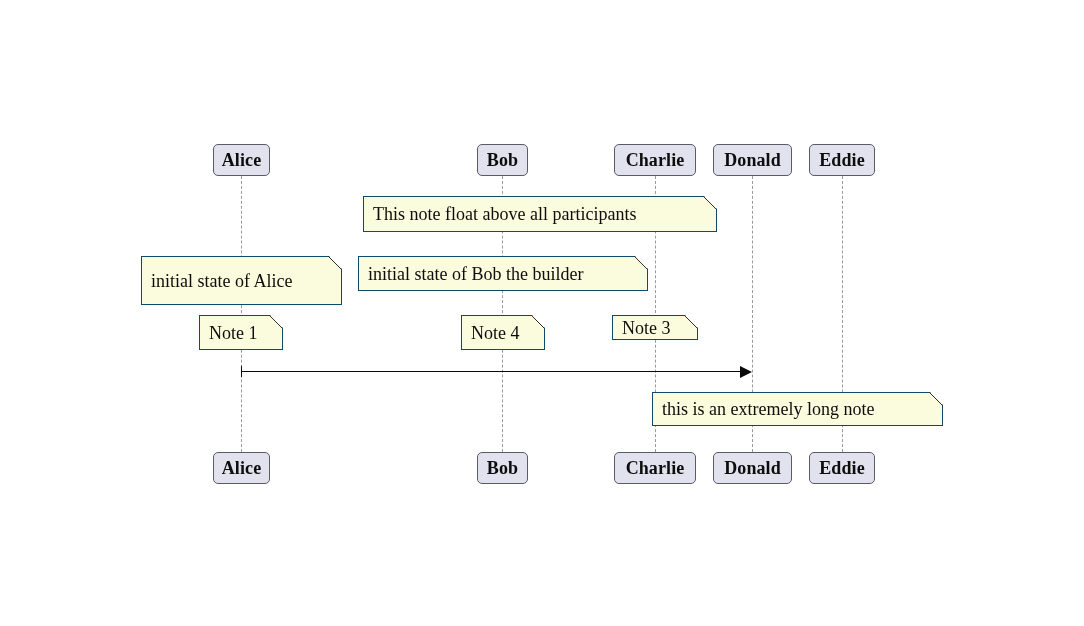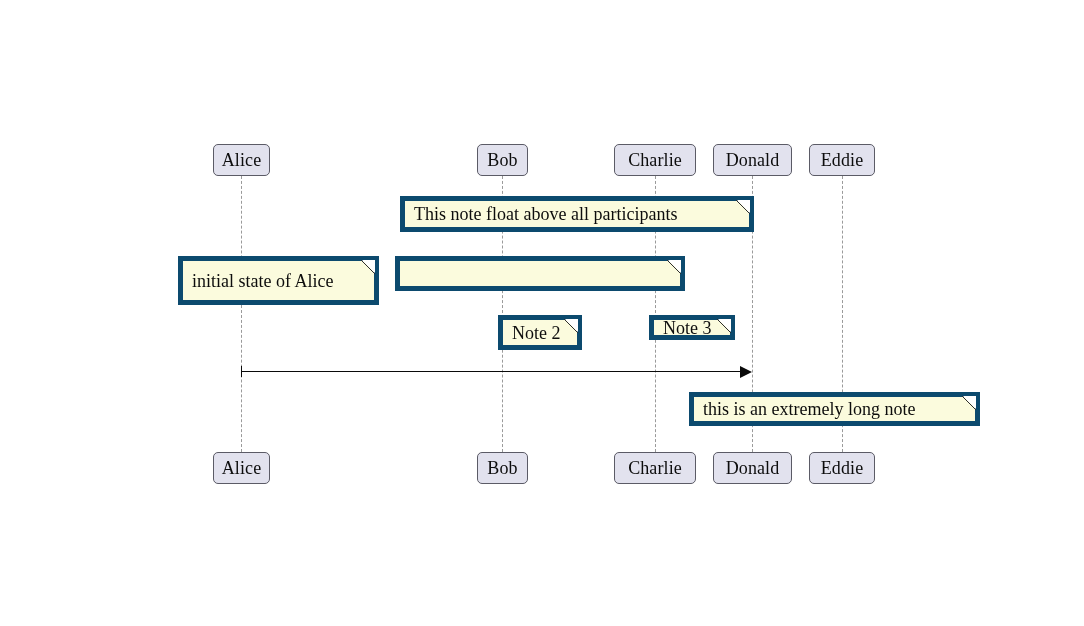--- a/index.html
+++ b/index.html
@@ -28,37 +28,37 @@
     background:#e2e2ee;
     border:1px solid #5b5b66;
     border-radius:5px;
     display:flex;
     align-items:center;
     justify-content:center;
     font-size:18px;
     color:#0d0d0d;
     line-height:1;
     letter-spacing:0.1px;
+    font-weight:bold;
   }
 
   
   .note{
     position:absolute;
     box-sizing:border-box;
     background:#fbfbdd;
-    border:5px solid #0c4a6e;
+    border:1px solid #0c4a6e;
     display:flex;
     align-items:center;
     font-size:18px;
     color:#0d0d0d;
     padding-left:9px;
     padding-right:20px;
     white-space:nowrap;
     line-height:1;
-    margin-left:37px;
   }
   .note .fold-edge{
     position:absolute;
     top:-1px;right:-1px;
     width:14px;height:14px;
     background:
       linear-gradient(to bottom left, transparent 49.4%, #2e2e2e 49.4%, #2e2e2e 51.2%, transparent 51.2%);
   }
   .note .fold-white{
     position:absolute;
@@ -120,27 +120,33 @@
     <span class="fold-edge"></span>
   </div>
 
   <div class="note" style="left:141px;top:256px;width:201px;height:49px;">
     <span>initial state of Alice</span>
     <span class="fold-white"></span>
     <span class="fold-edge"></span>
   </div>
 
   <div class="note" style="left:358px;top:256px;width:290px;height:35px;">
+    <span>initial state of Bob the builder</span>
     <span class="fold-white"></span>
     <span class="fold-edge"></span>
   </div>
 
+  <div class="note" style="left:199px;top:315px;width:84px;height:35px;">
+    <span>Note 1</span>
+    <span class="fold-white"></span>
+    <span class="fold-edge"></span>
+  </div>
 
   <div class="note" style="left:461px;top:315px;width:84px;height:35px;">
-    <span>Note 2</span>
+    <span>Note 4</span>
     <span class="fold-white"></span>
     <span class="fold-edge"></span>
   </div>
 
   <div class="note" style="left:612px;top:315px;width:86px;height:25px;">
     <span>Note 3</span>
     <span class="fold-white"></span>
     <span class="fold-edge"></span>
   </div>
 

